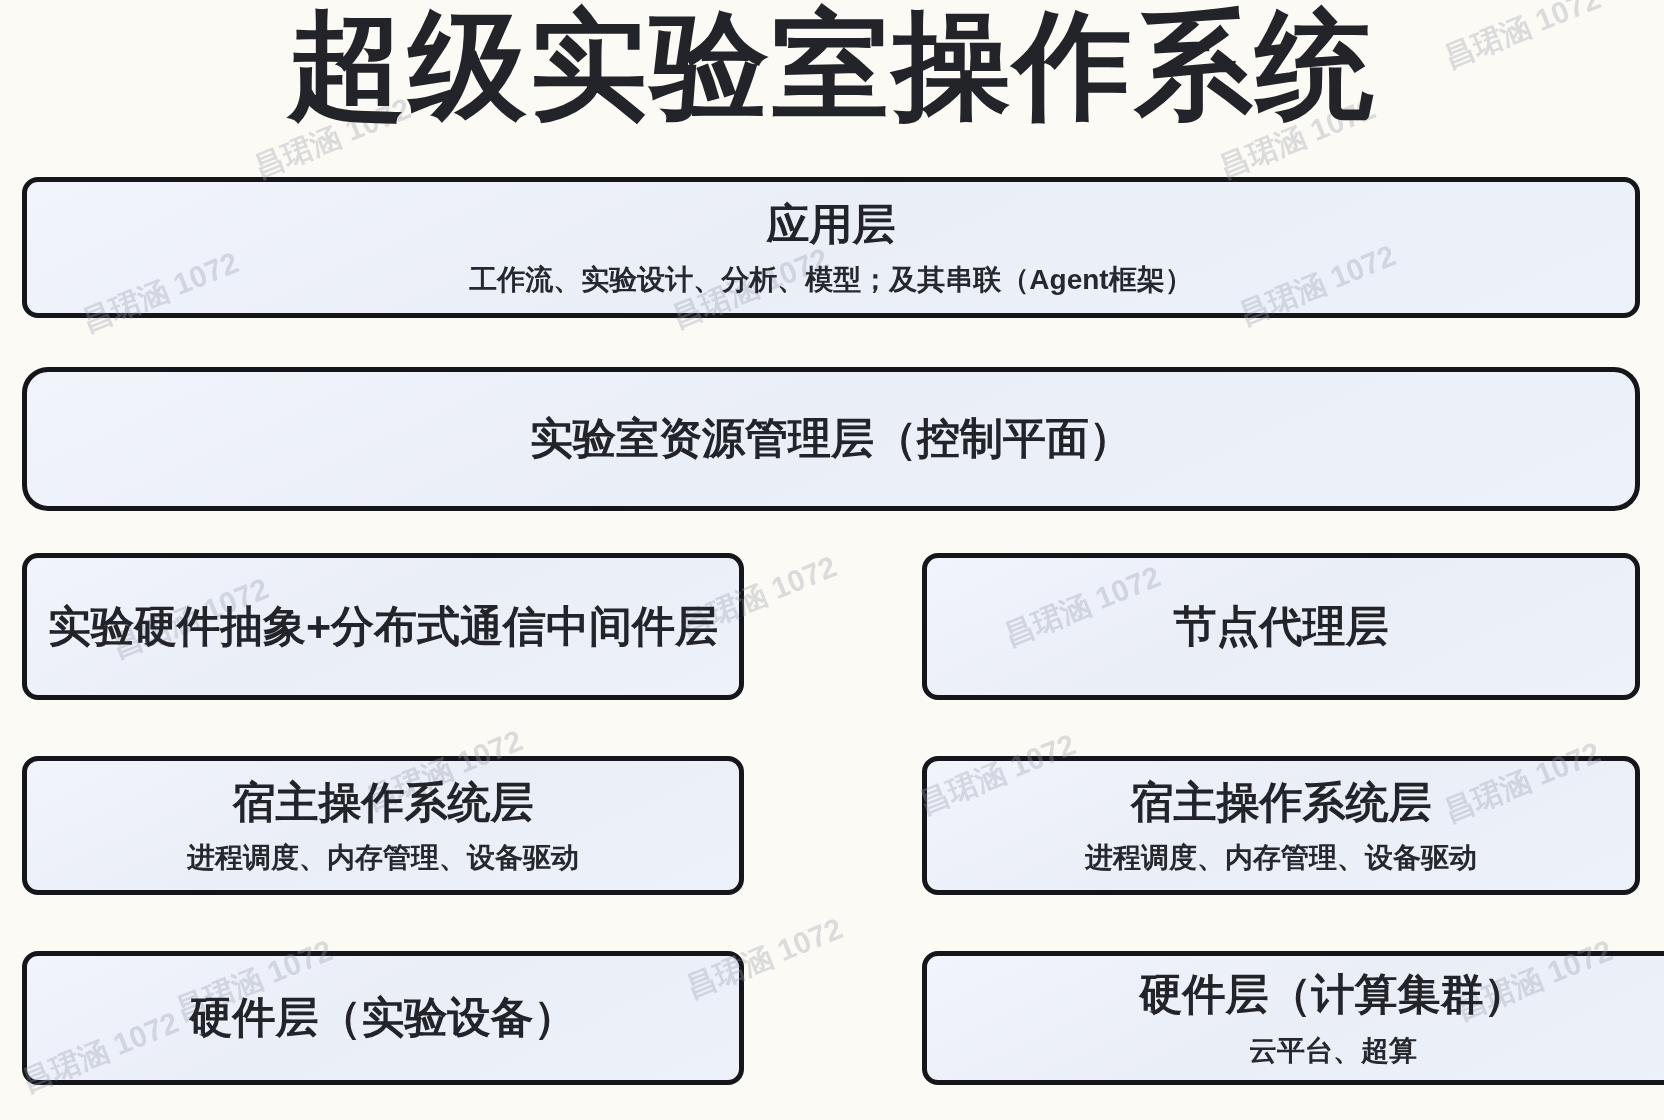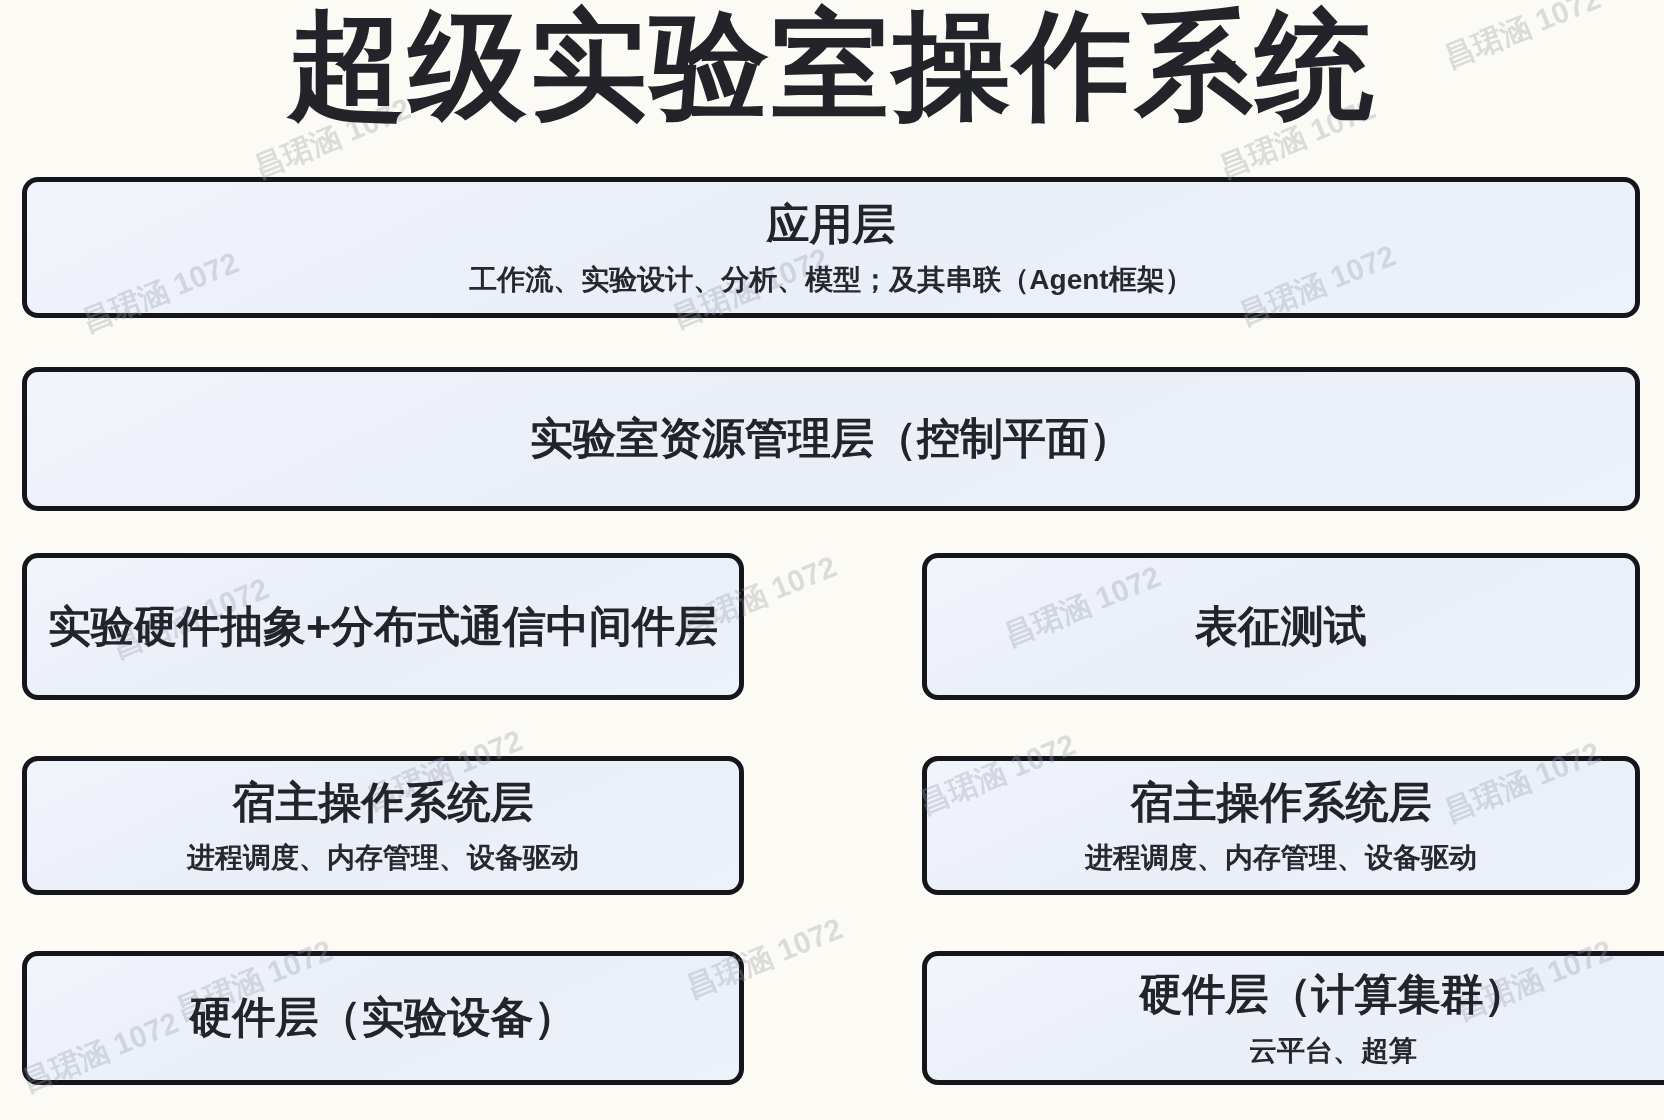--- a/index.html
+++ b/index.html
@@ -60,31 +60,31 @@
 </head>
 <body>
 
 <h1 class="page-title">超级实验室操作系统</h1>
 
 <div class="layer-box" style="left:22px;top:177px;width:1618px;height:141px;">
   <div class="layer-title">应用层</div>
   <div class="layer-subtitle">工作流、实验设计、分析、模型；及其串联（Agent框架）</div>
 </div>
 
-<div class="layer-box" style="left:22px;top:367px;width:1618px;height:144px;">
+<div class="layer-box" style="left:22px;top:367px;width:1618px;height:144px;border-radius:26px;">
   <div class="layer-title">实验室资源管理层（控制平面）</div>
 </div>
 
 <div class="layer-box" style="left:22px;top:553px;width:722px;height:147px;">
   <div class="layer-title">实验硬件抽象+分布式通信中间件层</div>
 
 </div>
 
 <div class="layer-box" style="left:922px;top:553px;width:718px;height:147px;">
-  <div class="layer-title">表征测试</div>
+  <div class="layer-title">节点代理层</div>
 
 </div>
 
 <div class="layer-box" style="left:22px;top:756px;width:722px;height:139px;">
   <div class="layer-title">宿主操作系统层</div>
   <div class="layer-subtitle">进程调度、内存管理、设备驱动</div>
 </div>
 
 <div class="layer-box" style="left:922px;top:756px;width:718px;height:139px;">
   <div class="layer-title">宿主操作系统层</div>

